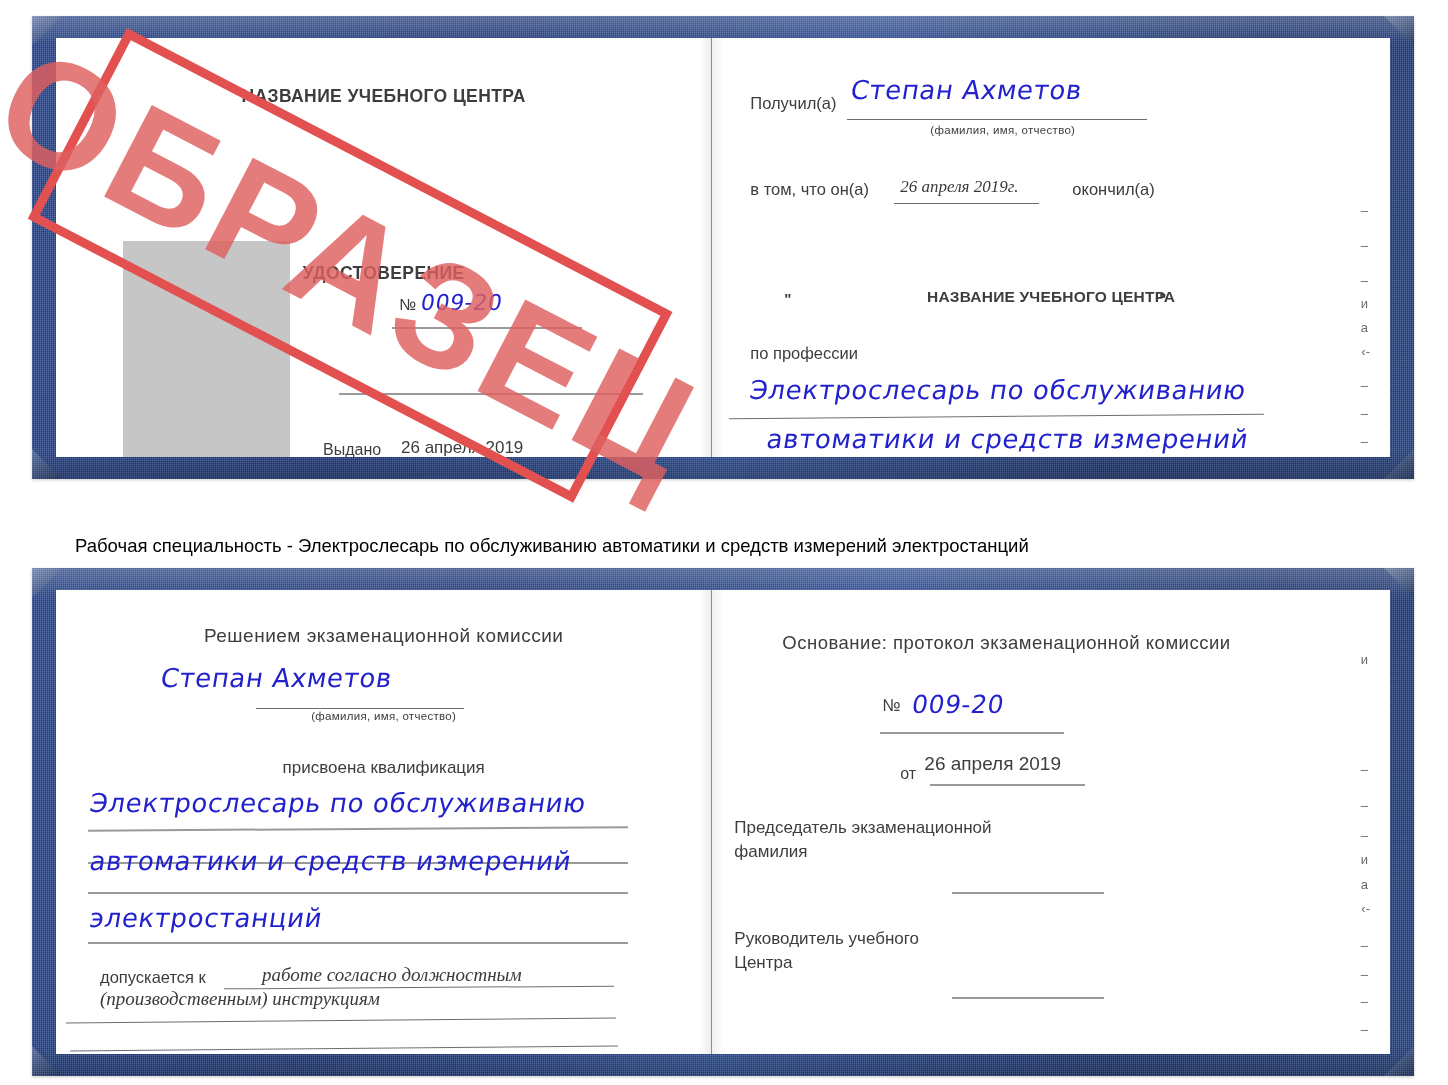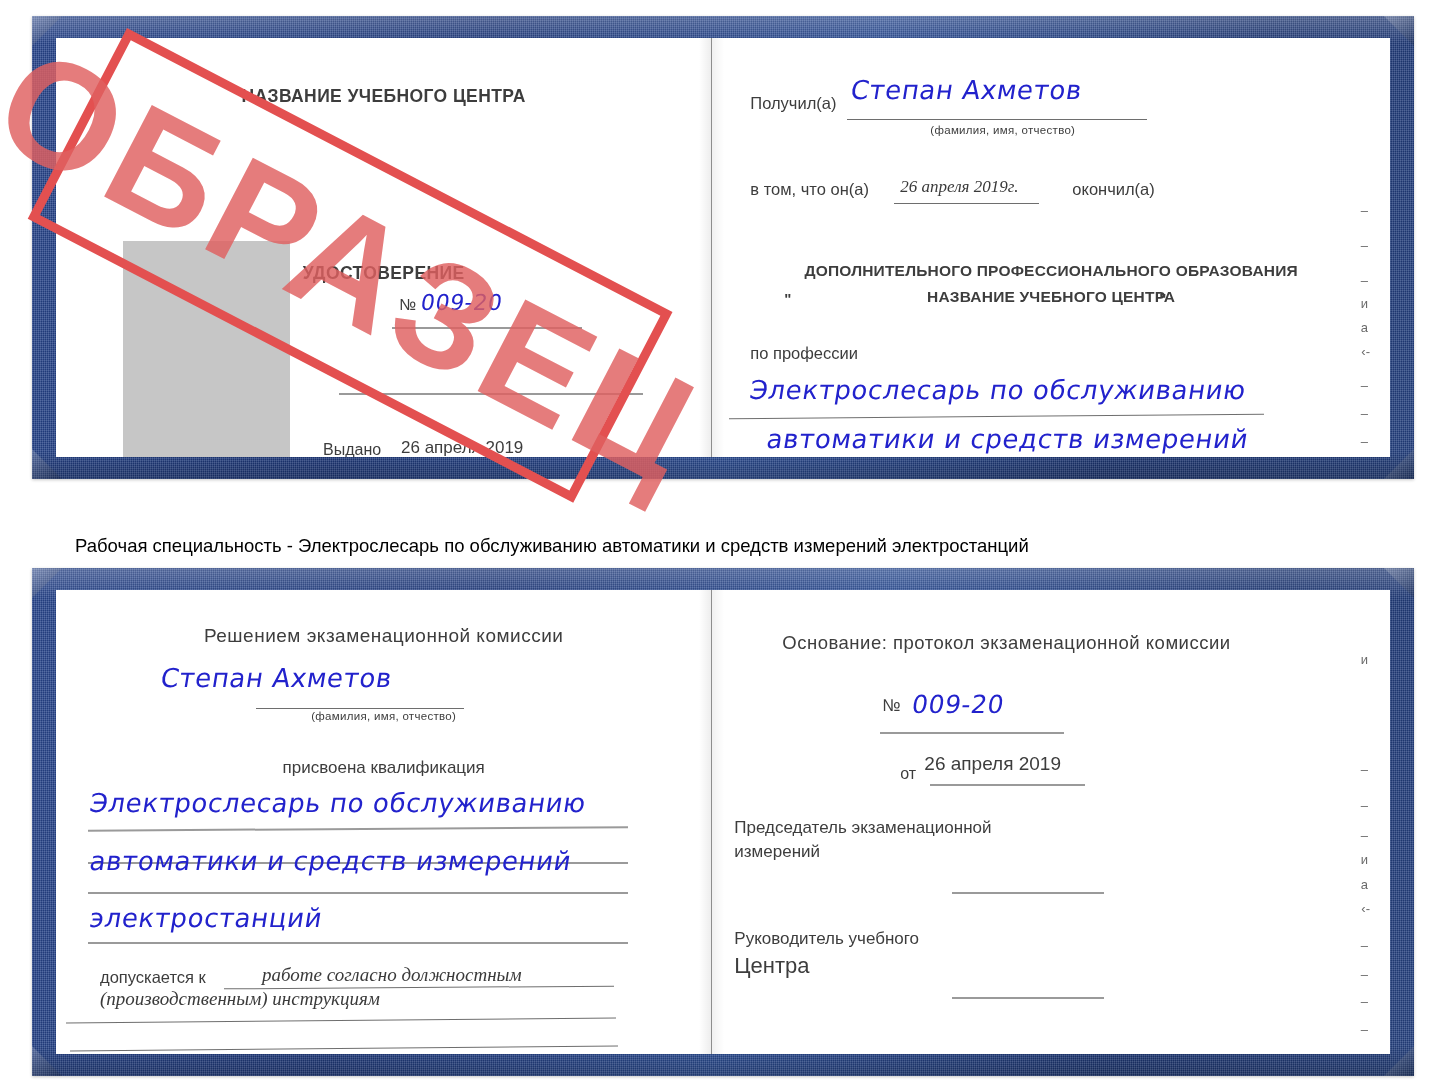--- a/index.html
+++ b/index.html
@@ -188,21 +188,20 @@
       <div class="printed" style="left:38px; top:56px; font-size:16.5px;">Получил(а)</div>
       <div class="hand" style="left:139px; top:37px; font-size:26px;">Степан Ахметов</div>
       <div class="rule dark" style="left:135px; top:81px; width:300px;"></div>
       <div class="printed" style="left:218px; top:86px; font-size:11.5px; letter-spacing:0.3px;">(фамилия, имя, отчество)</div>
 
       <div class="printed" style="left:38px; top:142px; font-size:16.5px;">в том, что он(а)</div>
       <div class="ital" style="left:188px; top:139px; font-size:17px;text-align:right;">26 апреля 2019г.</div>
       <div class="rule dark" style="left:182px; top:165px; width:145px;"></div>
       <div class="printed" style="left:360px; top:142px; font-size:16.5px;">окончил(а)</div>
 
-      <div class="printed" style="left:50%; transform:translateX(-50%); top:224px; font-size:15.5px; font-weight:bold; letter-spacing:0.2px;">ДОПОЛНИТЕЛЬНОГО ПРОФЕССИОНАЛЬНОГО ОБРАЗОВАНИЯ</div>
       <div class="printed" style="left:72px; top:252px; font-size:15px; font-weight:bold;">"</div>
       <div class="printed" style="left:50%; transform:translateX(-50%); top:250px; font-size:15.5px; font-weight:bold; letter-spacing:0.2px;">НАЗВАНИЕ УЧЕБНОГО ЦЕНТРА</div>
       <div class="printed" style="left:447px; top:252px; font-size:15px; font-weight:bold;">"</div>
 
       <div class="printed" style="left:38px; top:306px; font-size:16.5px;">по профессии</div>
 
       <div class="hand" style="left:38px; top:337px; font-size:26px;">Электрослесарь по обслуживанию</div>
       <div class="rule dark" style="left:17px; top:378px; width:535px; transform:rotate(-0.5deg);"></div>
 
       <div class="hand" style="left:55px; top:386px; font-size:26px;">автоматики и средств измерений</div>
@@ -270,25 +269,25 @@
 
       <div class="printed" style="left:170px; top:106px; font-size:17px;">№</div>
       <div class="hand" style="left:200px; top:100px; font-size:25px;">009-20</div>
       <div class="rule" style="left:168px; top:142px; width:184px;"></div>
 
       <div class="printed" style="left:188px; top:175px; font-size:16px;">от</div>
       <div class="printed" style="left:212px; top:163px; font-size:19px;">26 апреля 2019</div>
       <div class="rule" style="left:218px; top:194px; width:155px;"></div>
 
       <div class="printed" style="left:22px; top:228px; font-size:17px;">Председатель экзаменационной</div>
-      <div class="printed" style="left:22px; top:252px; font-size:17px;">измерений</div>
+      <div class="printed" style="left:22px; top:252px; font-size:17px;">фамилия</div>
       <div class="rule" style="left:240px; top:302px; width:152px;"></div>
 
       <div class="printed" style="left:22px; top:339px; font-size:17px;">Руководитель учебного</div>
-      <div class="printed" style="left:22px; top:363px; font-size:22px;">Центра</div>
+      <div class="printed" style="left:22px; top:363px; font-size:17px;">Центра</div>
       <div class="rule" style="left:240px; top:407px; width:152px;"></div>
 
       <span class="edge-frag" style="right:22px; top:62px;">и</span>
       <span class="edge-frag" style="right:22px; top:172px;">–</span>
       <span class="edge-frag" style="right:22px; top:208px;">–</span>
       <span class="edge-frag" style="right:22px; top:238px;">–</span>
       <span class="edge-frag" style="right:22px; top:262px;">и</span>
       <span class="edge-frag" style="right:22px; top:287px;">а</span>
       <span class="edge-frag" style="right:20px; top:311px;">‹-</span>
       <span class="edge-frag" style="right:22px; top:348px;">–</span>

